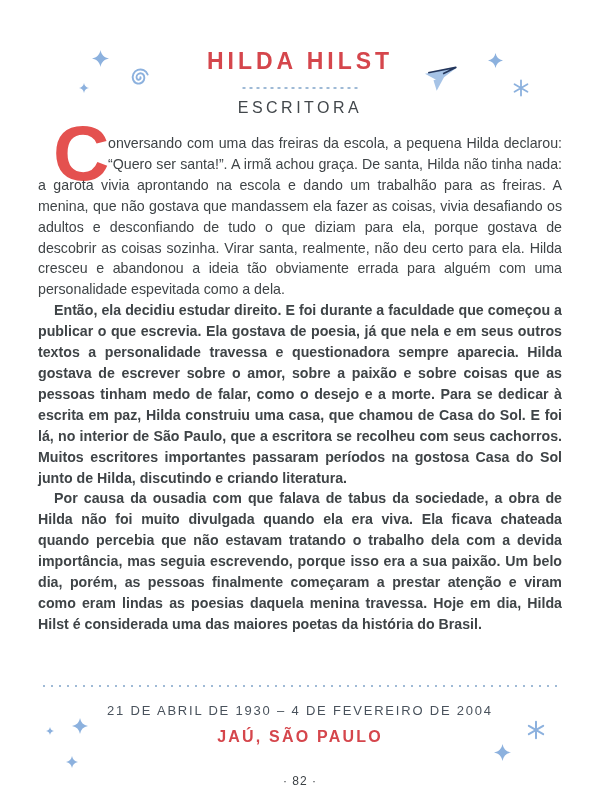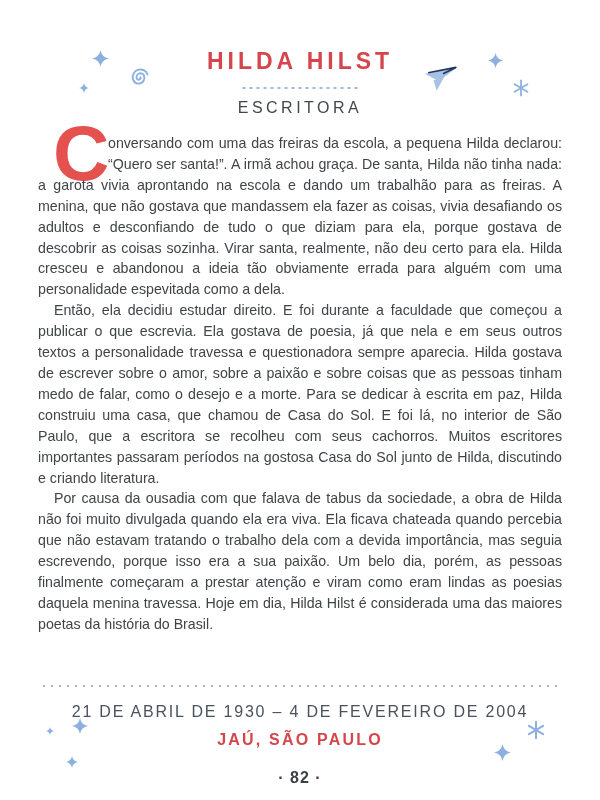--- a/index.html
+++ b/index.html
@@ -24,37 +24,37 @@
   .subtitle {
     margin-top:9px; font-size:16px; letter-spacing:3.5px; color:#42474b;
   }
 
   
   main {
     position:absolute; left:38px; right:38px; top:133px;
     text-align:justify; font-size:14.2px; line-height:20.9px; color:#3f4447;
   }
   main p { margin:0; }
-  .indent { text-indent:16px; }
+  .indent { text-indent:16px;font-weight:bold; }
   .dropcap {
     float:left; width:70px; height:40px; box-sizing:border-box;
     padding-left:15px; line-height:40px; font-size:78px; font-weight:bold;
     color:#e4514f;
   }
 
   
   footer { position:absolute; left:0; right:0; top:684px; text-align:center; }
   .footer-dots {
     margin:0 38px; height:4px;
     background-image:radial-gradient(circle, #9fbad6 1.2px, transparent 1.5px);
     background-size:8px 4px; background-position:center;
   }
-  .lifespan { margin-top:15px; font-size:16px; letter-spacing:1.8px; color:#49525c; }
+  .lifespan { margin-top:15px; font-size:13px; letter-spacing:1.8px; color:#49525c; }
   .birthplace { margin-top:10px; font-size:16px; font-weight:bold; letter-spacing:2.2px; color:#d5464c; }
-  .page-number { margin-top:20px; font-size:16px; letter-spacing:1px; color:#3c4145;font-weight:bold; }
+  .page-number { margin-top:28px; font-size:12px; letter-spacing:1px; color:#3c4145; }
 </style>
 </head>
 <body>
 
 <div class="page">
 
   <span class="decor" style="left:92px; top:50px;">
     <svg width="17" height="17" viewBox="0 0 24 24" fill="#8cb1de">
         <path d="M12 0C13.2 6.8 17.2 10.8 24 12 17.2 13.2 13.2 17.2 12 24 10.8 17.2 6.8 13.2 0 12 6.8 10.8 10.8 6.8 12 0Z"></path>
       </svg>

